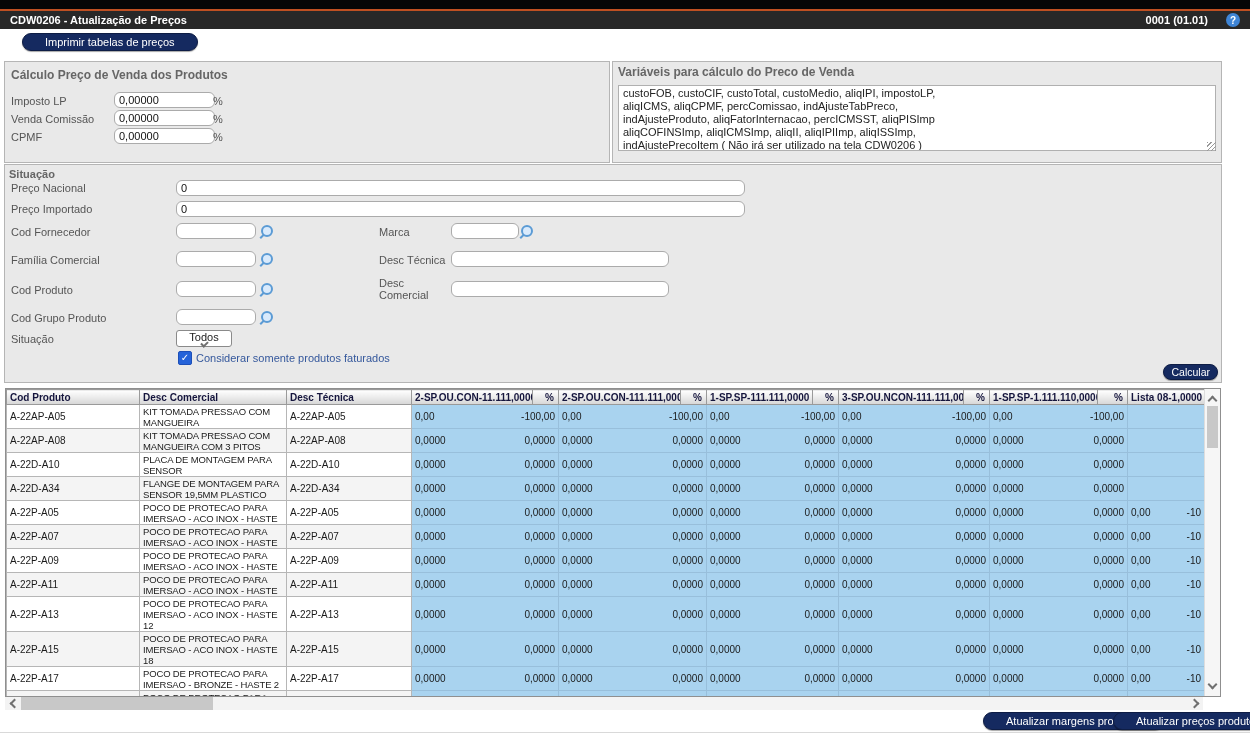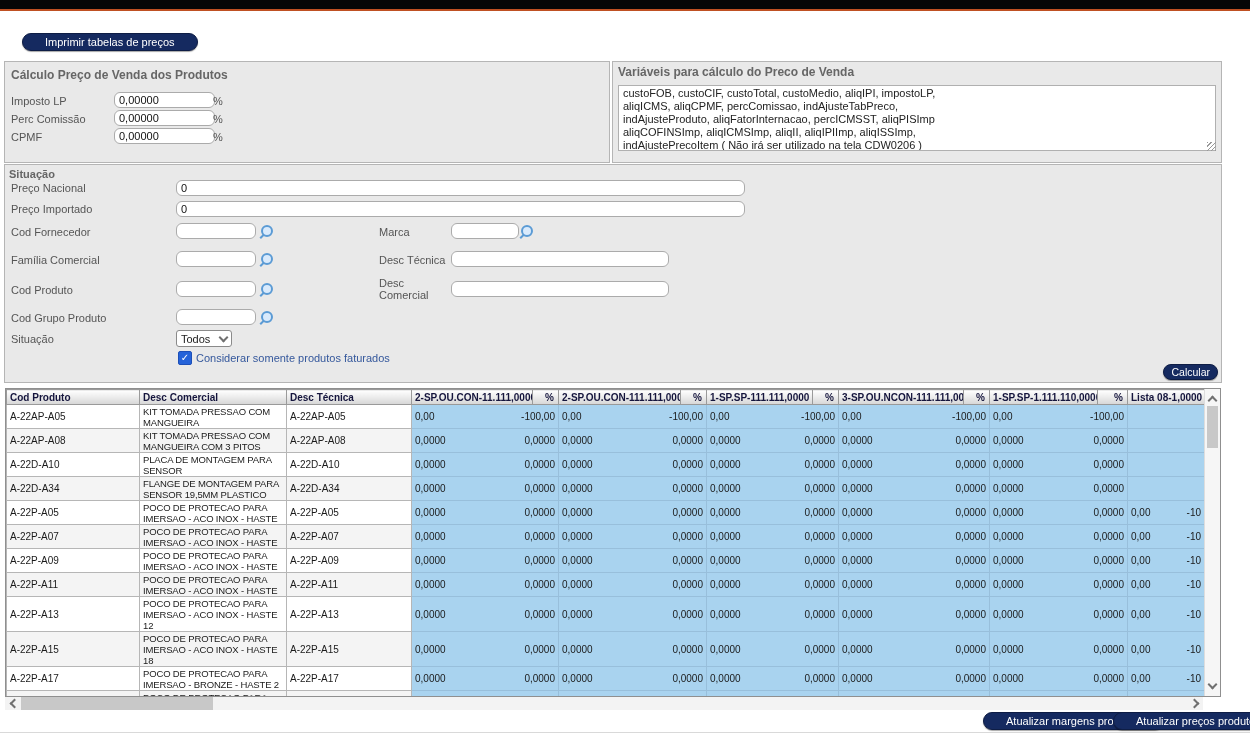--- a/index.html
+++ b/index.html
@@ -35,21 +35,21 @@
   .suffix{position:absolute;color:#555;font-size:11px;}
   textarea.vars{position:absolute;left:5px;top:23px;width:598px;height:66px;resize:none;overflow:hidden;
        background:#fff;border:1px solid #b0b0b0;font-family:"Liberation Sans",sans-serif;font-size:11px;
        line-height:13px;color:#222;padding:1px 4px;box-sizing:border-box;}
   .resize-grip{position:absolute;left:594px;top:80px;width:9px;height:9px;
        background:repeating-linear-gradient(-45deg,#999 0 1px,transparent 1px 3px);}
   .mag{position:absolute;width:8px;height:8px;border:2px solid #5b9bd5;border-radius:50%;background:#d9eafc;cursor:pointer;}
   .mag:after{content:'';position:absolute;width:2px;height:5px;background:#5b9bd5;left:-2px;top:7px;transform:rotate(45deg);}
   .select{position:absolute;width:56px;height:17px;background:#fff;border:1px solid #8a8a8a;border-radius:3px;
        font-size:11px;color:#222;display:flex;align-items:center;justify-content:space-between;
-       padding:0 4px;box-sizing:border-box;cursor:pointer;}
+       padding:0 4px;box-sizing:border-box;cursor:pointer;flex-direction:column;}
   .select .sv{font-size:11px;}
   .chev{display:inline-block;width:5px;height:5px;border-left:2px solid #707070;border-bottom:2px solid #707070;}
   .chev.down{transform:rotate(-45deg);margin-top:-2px;}
   .chev.up{transform:rotate(135deg);margin-top:3px;}
   .chev.left{transform:rotate(45deg);margin-left:2px;}
   .chev.right{transform:rotate(-135deg);margin-right:2px;}
   .cb{position:absolute;width:12px;height:12px;background:#2563d9;border:1px solid #1d4fb8;border-radius:2px;
       color:#fff;font-size:10px;line-height:12px;text-align:center;cursor:pointer;}
   .cb-label{position:absolute;color:#35589c;font-size:11px;}
   
@@ -79,29 +79,36 @@
   .harrow{position:absolute;top:3px;}
   .bottom-line{position:absolute;left:0;top:732px;width:1250px;height:1px;background:#d9d9d9;}
 </style>
 </head>
 <body>
 
 <div class="page">
   <div class="bar-black"></div>
   <div class="bar-orange"></div>
 
+  <div class="titlebar">
+    <span class="title">CDW0206 - Atualização de Preços</span>
+    <span class="tb-right">
+      <span class="version">0001 (01.01)</span>
+      <span class="help">?</span>
+    </span>
+  </div>
 
   <button class="btn print-btn">Imprimir tabelas de preços</button>
 
   <div class="panel panel-calc">
     <div class="panel-title" style="left:6px;top:6px;">Cálculo Preço de Venda dos Produtos</div>
     <span class="lbl" style="left:6px;top:33px;">Imposto LP</span>
     <input class="txt" style="left: 109px; top: 30px; width: 91px;" value="0,00000">
     <span class="suffix" style="left:208px;top:33px;">%</span>
-    <span class="lbl" style="left:6px;top:51px;">Perc Comissão</span>
+    <span class="lbl" style="left:6px;top:51px;">Venda Comissão</span>
     <input class="txt" style="left: 109px; top: 48px; width: 91px;" value="0,00000">
     <span class="suffix" style="left:208px;top:51px;">%</span>
     <span class="lbl" style="left:6px;top:69px;">CPMF</span>
     <input class="txt" style="left: 109px; top: 66px; width: 91px;" value="0,00000">
     <span class="suffix" style="left:208px;top:69px;">%</span>
   </div>
 
   <div class="panel panel-vars">
     <div class="panel-title" style="left:5px;top:3px;">Variáveis para cálculo do Preco de Venda</div>
     <textarea class="vars" style="">custoFOB, custoCIF, custoTotal, custoMedio, aliqIPI, impostoLP,

